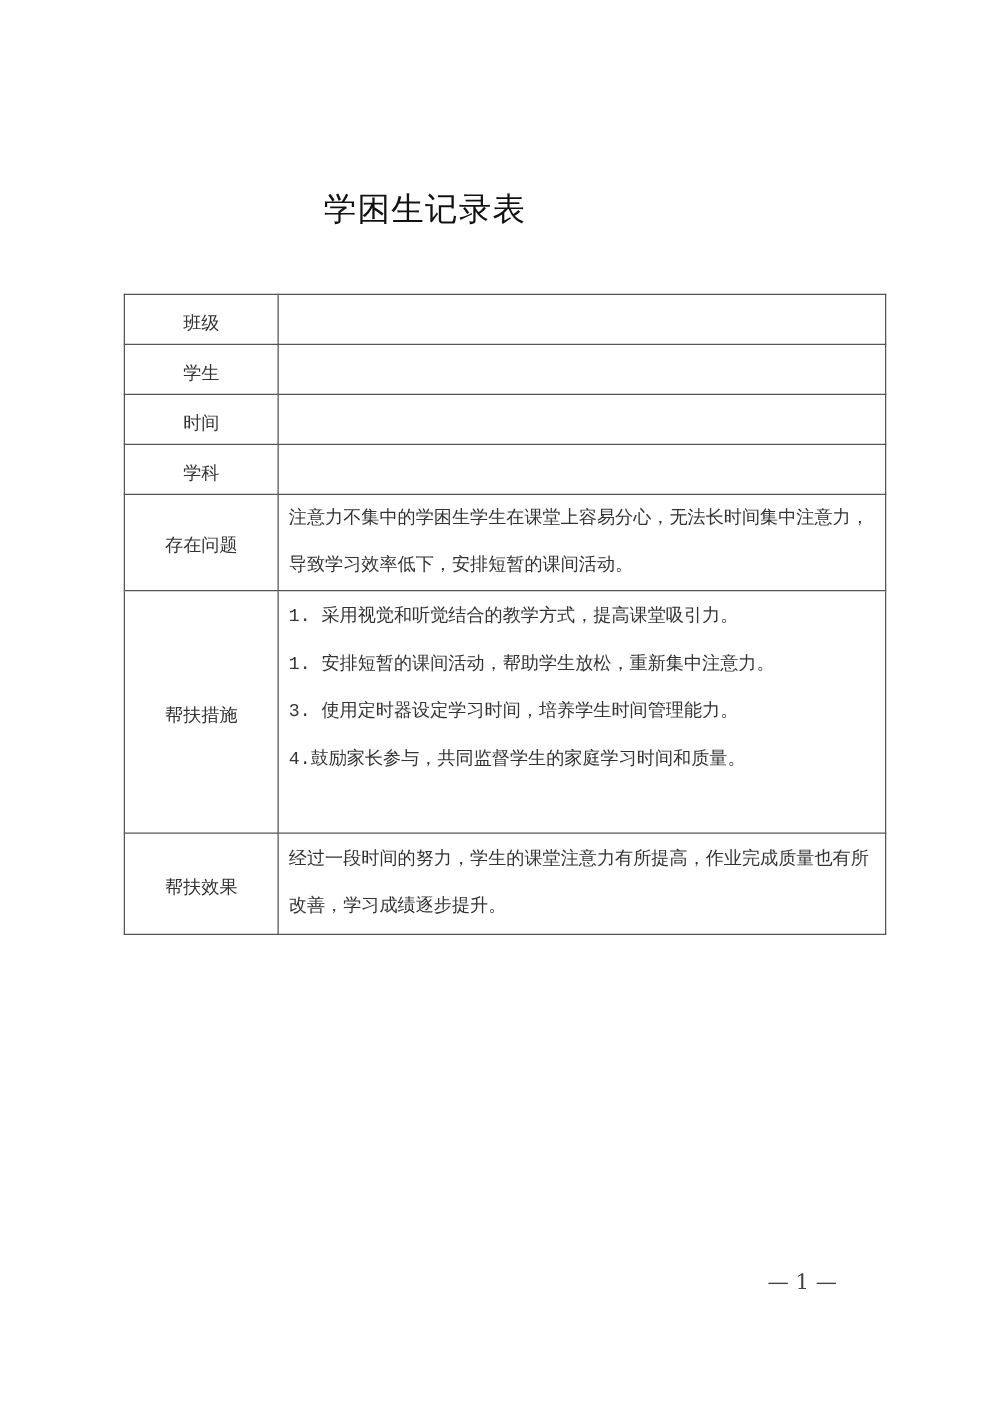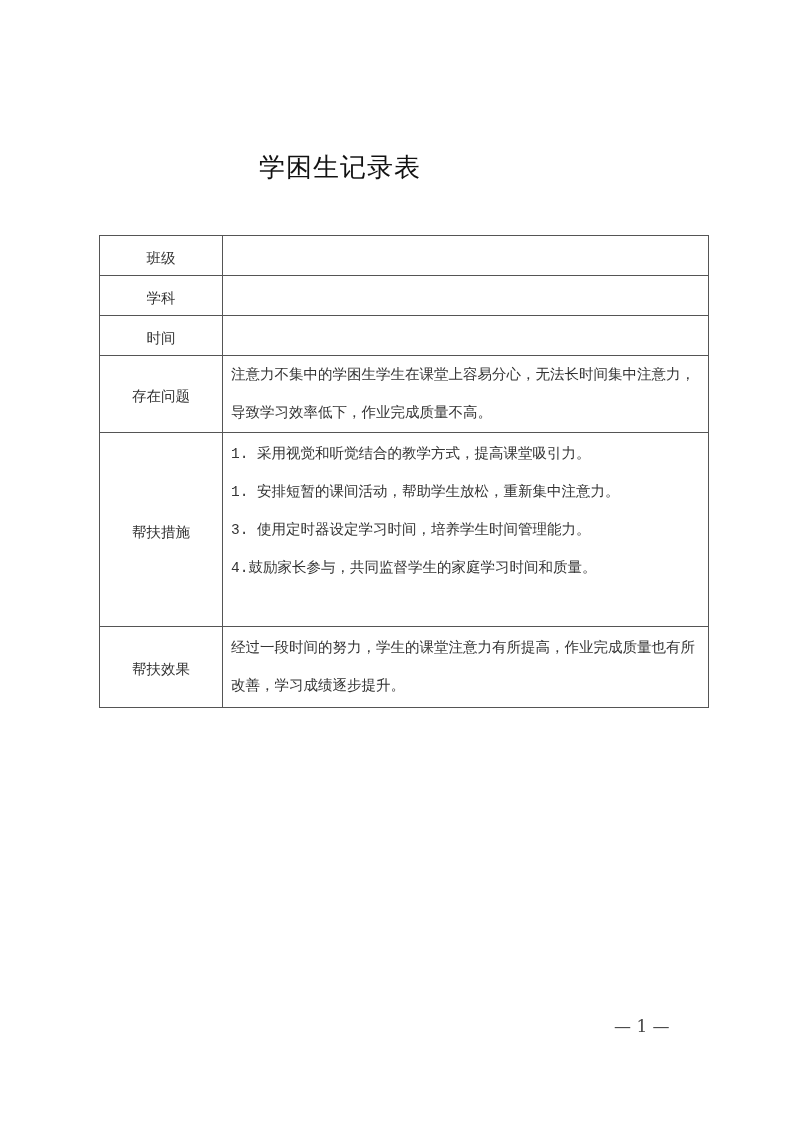--- a/index.html
+++ b/index.html
@@ -20,31 +20,35 @@
 
 <div class="title">学困生记录表</div>
 
 <table class="record">
   <tbody>
       <tr style="height:40px">
     <td class="label">班级</td>
     <td class="value"></td>
   </tr>
   <tr style="height:40px">
-    <td class="label">学科</td>
+    <td class="label">学生</td>
     <td class="value"></td>
   </tr>
   <tr style="height:40px">
     <td class="label">时间</td>
     <td class="value"></td>
   </tr>
+  <tr style="height:40px">
+    <td class="label">学科</td>
+    <td class="value"></td>
+  </tr>
   <tr style="height:76px">
     <td class="label">存在问题</td>
     <td class="value">
-      <div class="para">注意力不集中的学困生学生在课堂上容易分心，无法长时间集中注意力，导致学习效率低下，作业完成质量不高。</div>
+      <div class="para">注意力不集中的学困生学生在课堂上容易分心，无法长时间集中注意力，导致学习效率低下，安排短暂的课间活动。</div>
     </td>
   </tr>
   <tr style="height:194px">
     <td class="label">帮扶措施</td>
     <td class="value" style="vertical-align:top; padding-top:2px">
       <div class="list-item">1. 采用视觉和听觉结合的教学方式，提高课堂吸引力。</div>
       <div class="list-item">1. 安排短暂的课间活动，帮助学生放松，重新集中注意力。</div>
       <div class="list-item">3. 使用定时器设定学习时间，培养学生时间管理能力。</div>
       <div class="list-item">4.鼓励家长参与，共同监督学生的家庭学习时间和质量。</div>
     </td>

